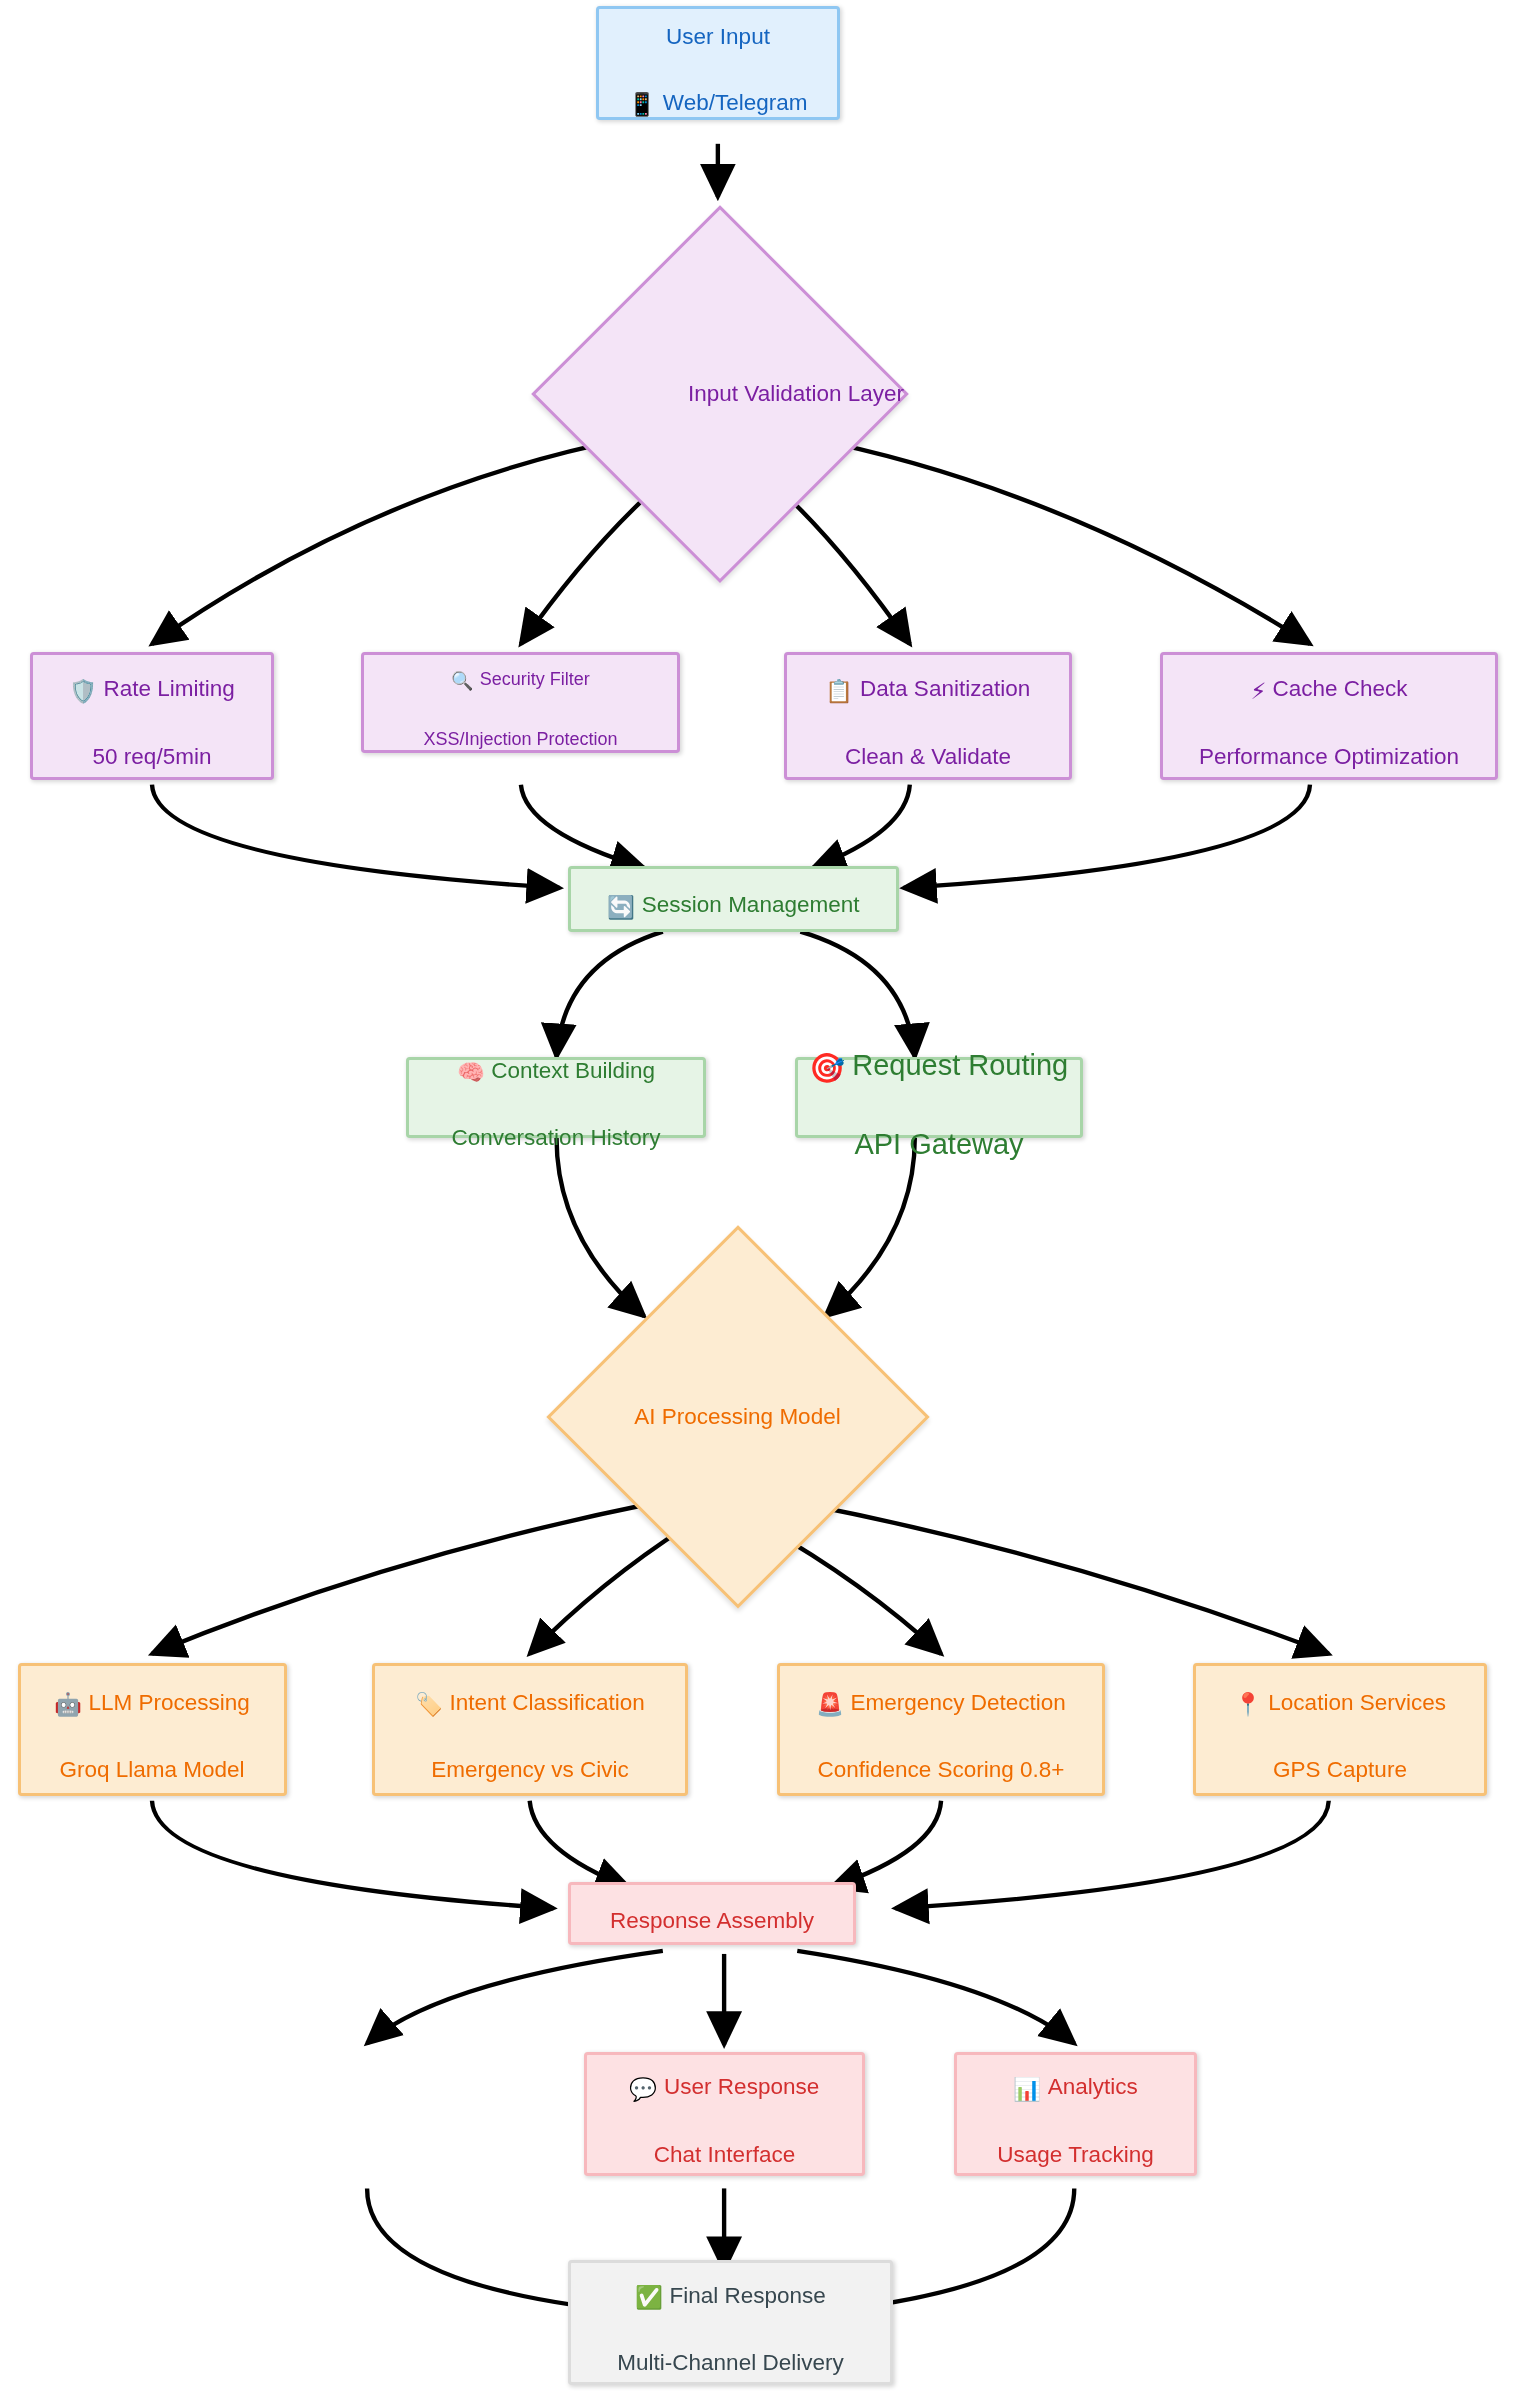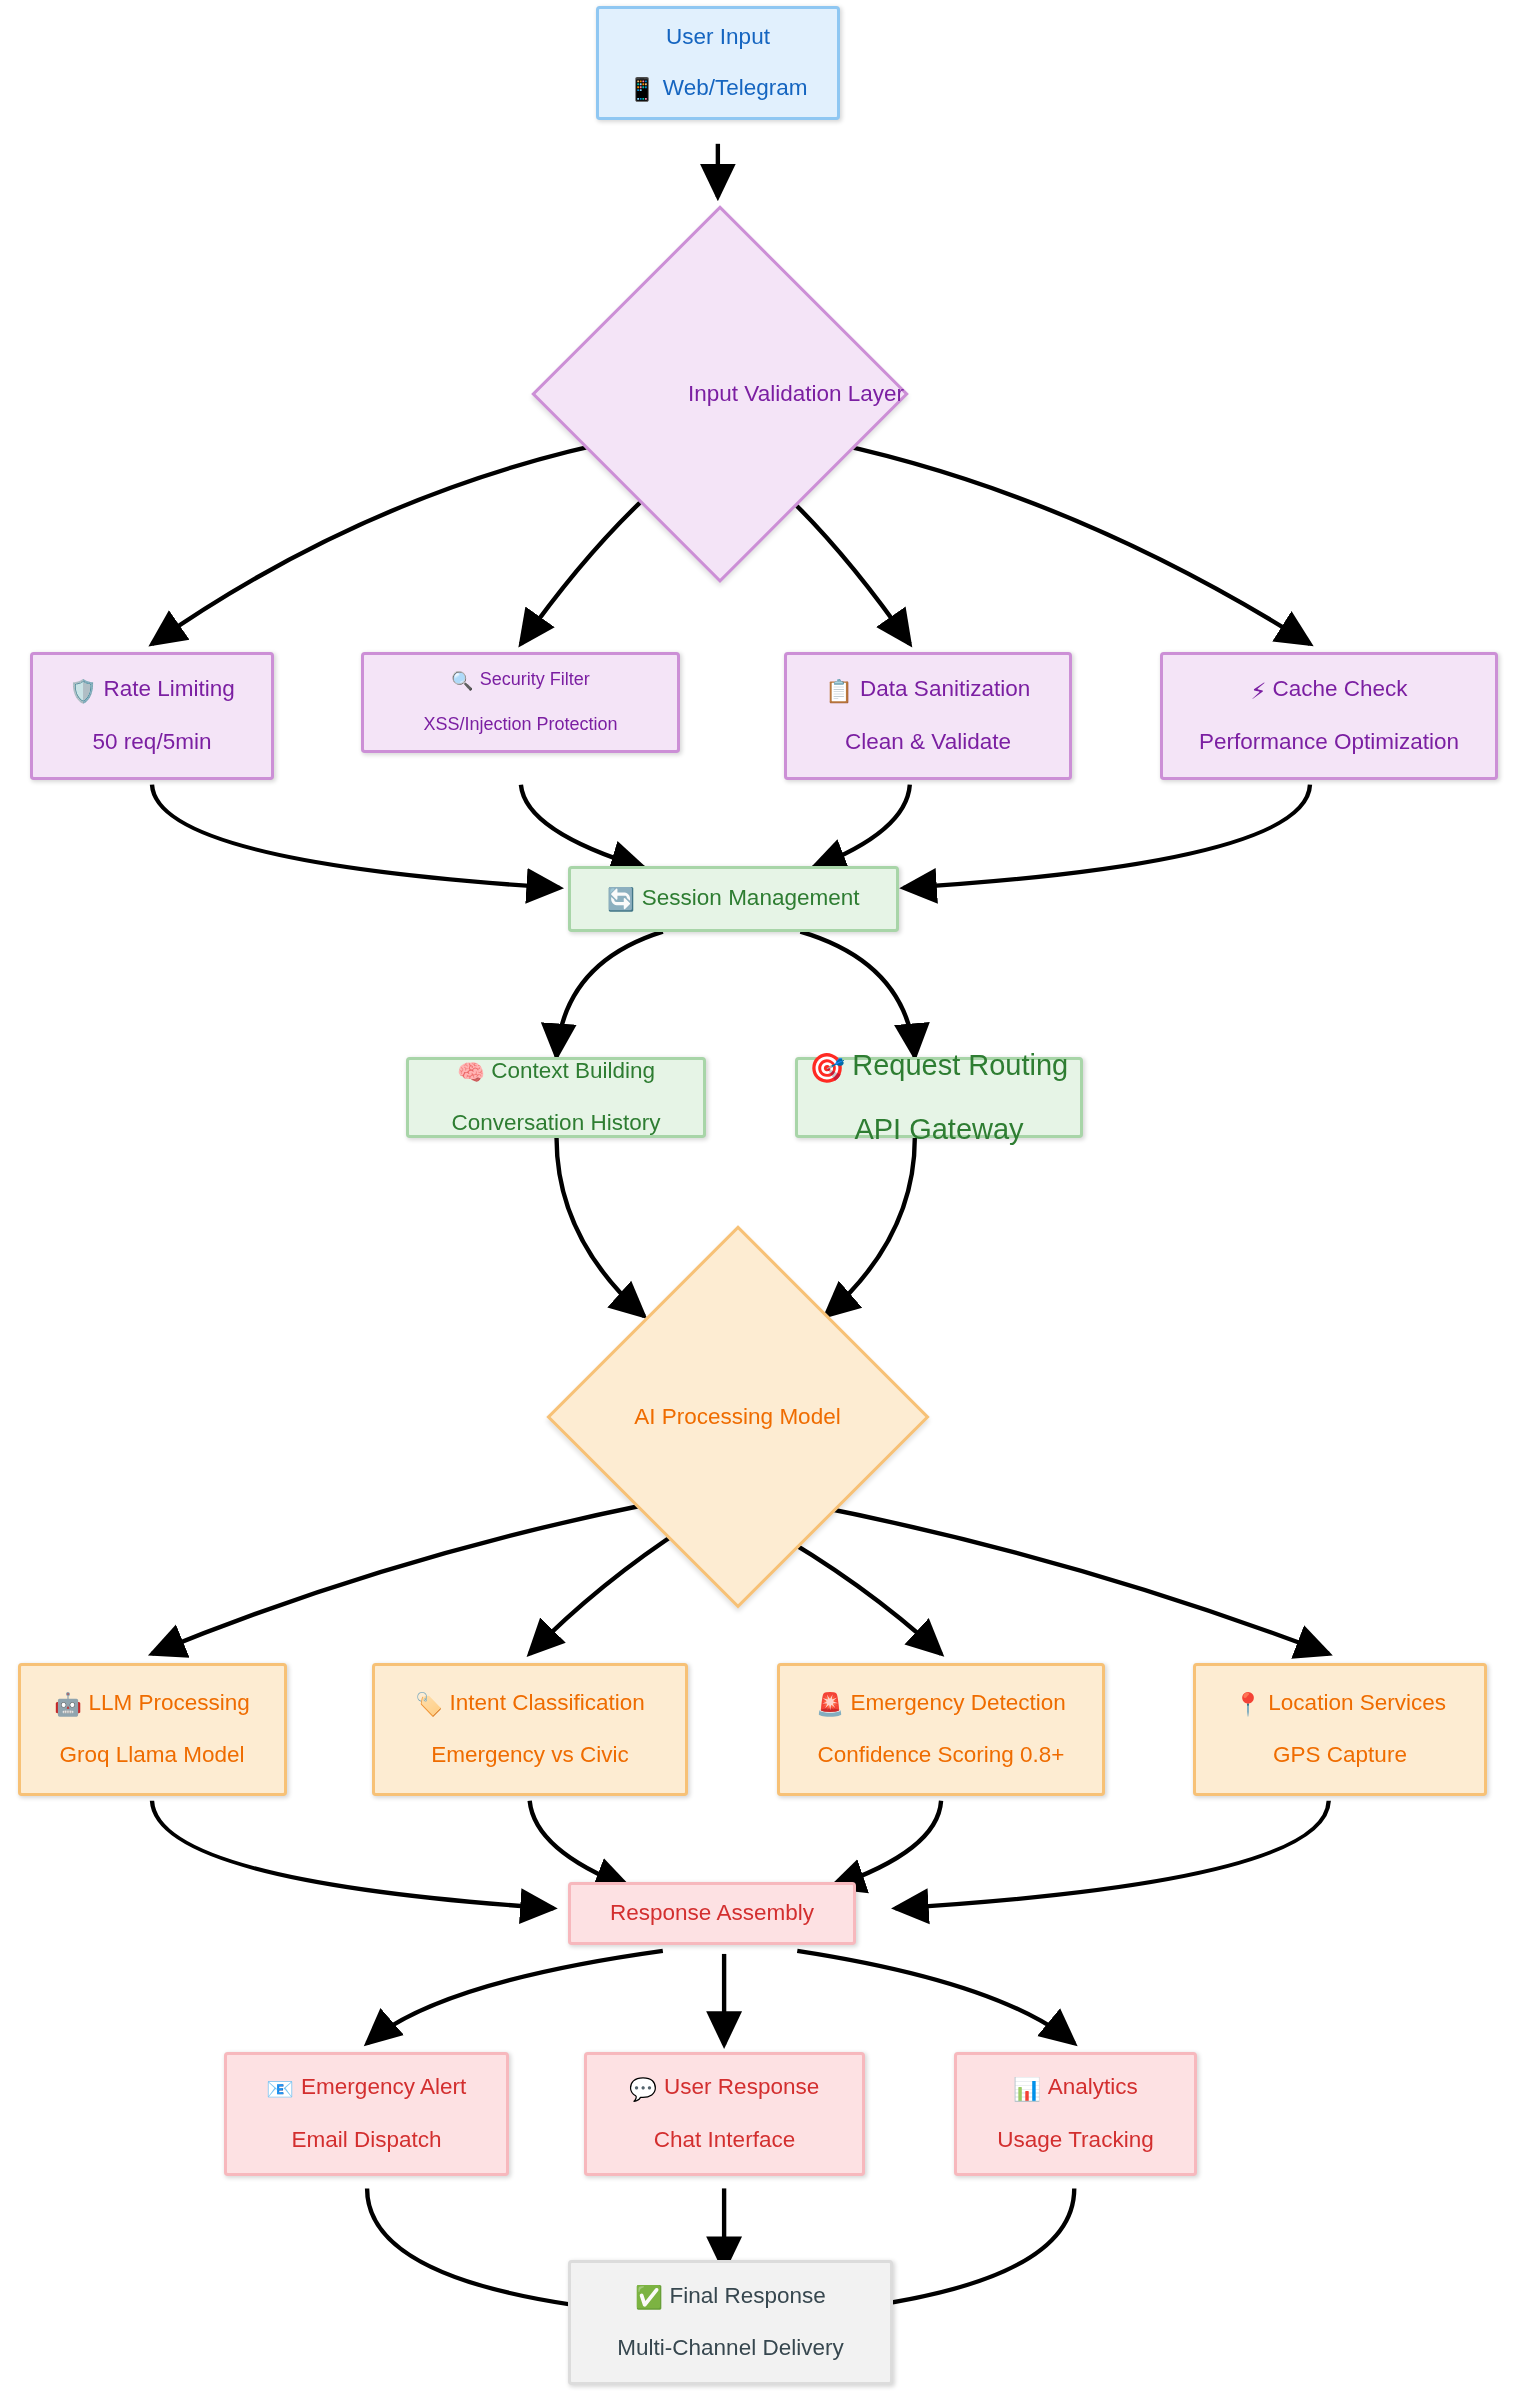--- a/index.html
+++ b/index.html
@@ -4,21 +4,21 @@
 <style>
   html,body{margin:0;padding:0;background:#ffffff;}
   body{font-family:"Liberation Sans",sans-serif;}
   #canvas{position:relative;width:1517px;height:2401px;background:#ffffff;overflow:hidden;}
   svg#edges{position:absolute;left:0;top:0;width:1517px;height:2401px;pointer-events:none;}
 
   .node{position:absolute;box-sizing:border-box;display:flex;flex-direction:column;
         align-items:center;justify-content:center;text-align:center;
         border-width:3.1px;border-style:solid;border-radius:3.8px;
         box-shadow:1.9px 1.9px 4.4px rgba(0,0,0,0.16);}
-  .node .line{display:block;line-height:1.55;white-space:nowrap;}
+  .node .line{display:block;line-height:1.55;white-space:nowrap;margin-top:15px;}
   .node .line1{margin-bottom:16.3px;}
   .ic{display:inline-block;margin-right:6.3px;vertical-align:-2.5px;font-family:"DejaVu Sans",sans-serif;}
 
   
   .t-blue  {background:#e1f0fd;border-color:#8fc7f2;color:#1565c0;}
   .t-purple{background:#f4e4f7;border-color:#cc8fd6;color:#7b1fa2;}
   .t-green {background:#e6f4e6;border-color:#a8d5a8;color:#2e7d32;}
   .t-orange{background:#fdecd2;border-color:#f7c176;color:#ef6c00;}
   .t-red   {background:#fde1e3;border-color:#f7b8bd;color:#d32f2f;}
   .t-grey  {background:#f2f2f2;border-color:#dcdcdc;color:#37474f;}
@@ -151,24 +151,20 @@
 
   <div class="node t-orange" style="left:1193px;top:1663px;width:294px;height:133px;font-size:22.5px;">
     <span class="line line1"><span class="ic">📍</span><span>Location Services</span></span>
     <span class="line">GPS Capture</span>
   </div>
 
   <div class="node t-red" style="left:568px;top:1882px;width:288px;height:63px;font-size:22.5px;">
     <span class="line">Response Assembly</span>
   </div>
 
-  <div class="node t-red" style="left:224px;top:2052px;width:285px;height:124px;font-size:22.5px;">
-    <span class="line line1"><span class="ic">📧</span><span>Emergency Alert</span></span>
-    <span class="line">Email Dispatch</span>
-  </div>
 
   <div class="node t-red" style="left:954px;top:2052px;width:243px;height:124px;font-size:22.5px;">
     <span class="line line1"><span class="ic">📊</span><span>Analytics</span></span>
     <span class="line">Usage Tracking</span>
   </div>
 
   <div class="node t-red" style="left:584px;top:2052px;width:281px;height:124px;font-size:22.5px;">
     <span class="line line1"><span class="ic">💬</span><span>User Response</span></span>
     <span class="line">Chat Interface</span>
   </div>

